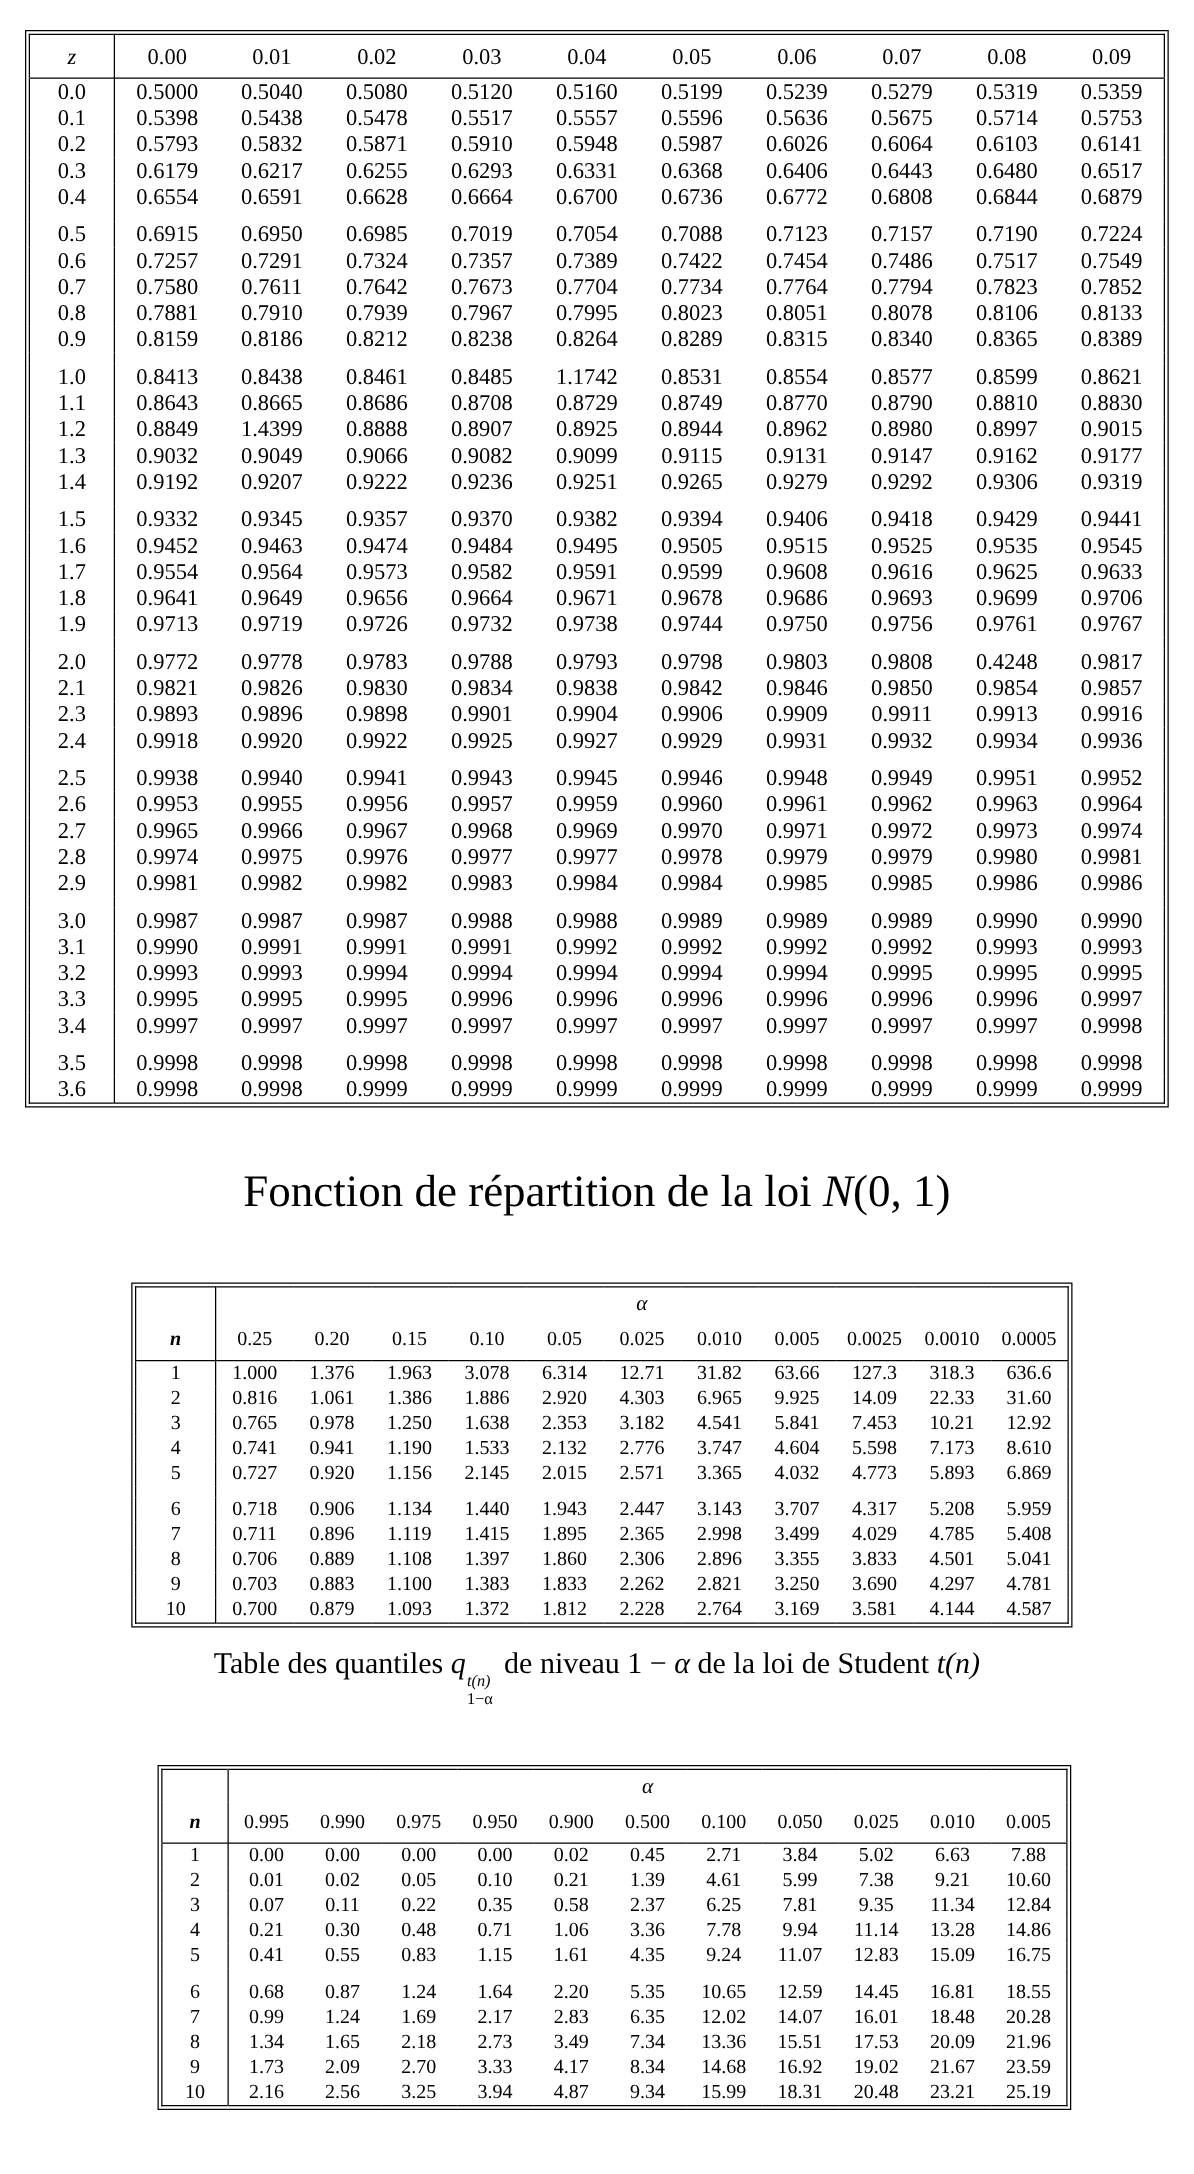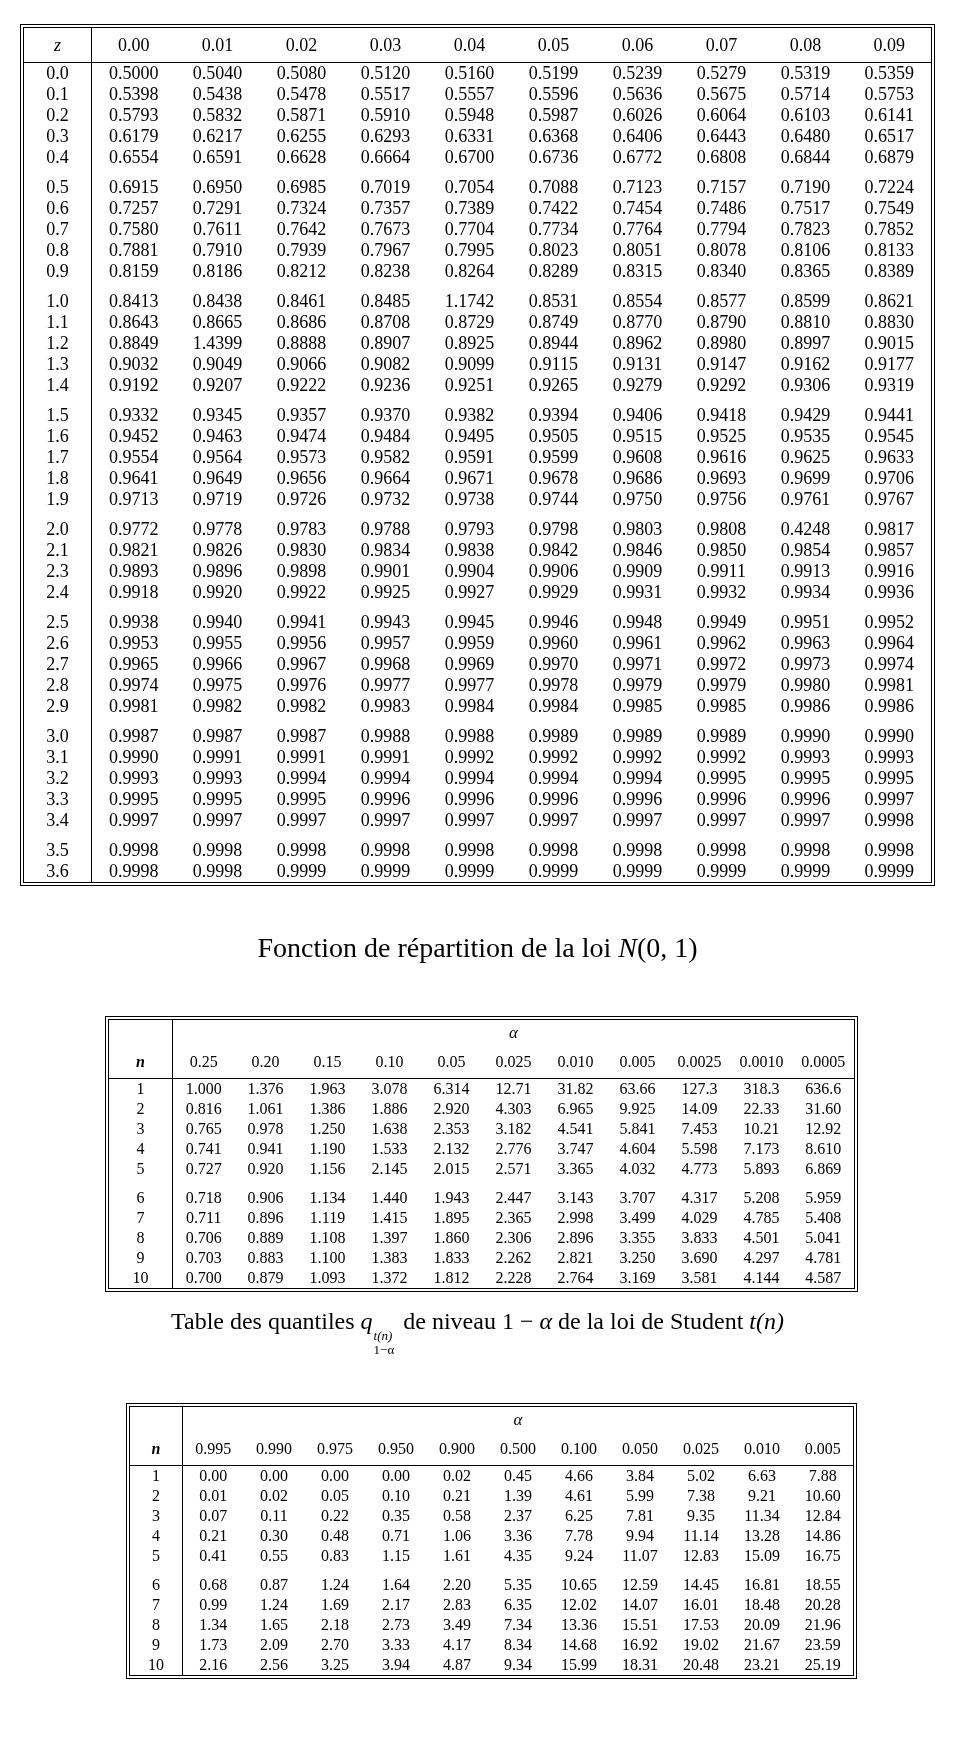--- a/index.html
+++ b/index.html
@@ -42,21 +42,21 @@
   .qtable .corner{border-right:1px solid #000;font-style:italic;font-weight:bold;}
   .qtable .rowlabel{border-right:1px solid #000;}
   .qtable .gap td{height:9px;line-height:9px;font-size:2px;}
   .student col.lbl{width:64px;}
   .student col.val{width:62px;}
   .chitable col.lbl{width:53px;}
   .chitable col.val{width:61px;}
 
   
   .caption{color:#000;}
-  .cap1{margin-top:46px;font-size:28px;}
+  .cap1{margin-top:46px;font-size:36px;}
   .cap2{margin-top:16px;font-size:24px;}
   .mathit{font-style:italic;}
   .qstack{
     display:inline-flex;flex-direction:column;align-items:flex-start;
     font-size:13px;line-height:1.08;vertical-align:-11px;margin:0 3px 0 1px;
   }
   .qstack .s-sup{font-style:italic;}
   .qstack .s-sub{font-style:normal;}
 </style>
 </head>
@@ -825,21 +825,21 @@
         </thead>
         <tbody>
           <tr>
             <td class="rowlabel">1</td>
             <td class="val">0.00</td>
             <td class="val">0.00</td>
             <td class="val">0.00</td>
             <td class="val">0.00</td>
             <td class="val">0.02</td>
             <td class="val">0.45</td>
-            <td class="val">4.66</td>
+            <td class="val">2.71</td>
             <td class="val">3.84</td>
             <td class="val">5.02</td>
             <td class="val">6.63</td>
             <td class="val">7.88</td>
           </tr>
           <tr>
             <td class="rowlabel">2</td>
             <td class="val">0.01</td>
             <td class="val">0.02</td>
             <td class="val">0.05</td>

